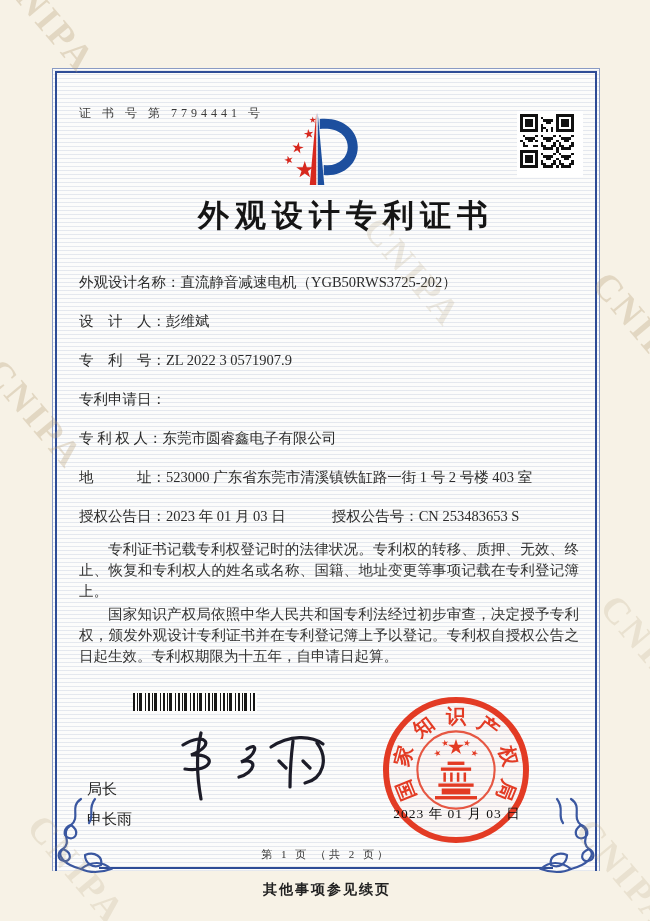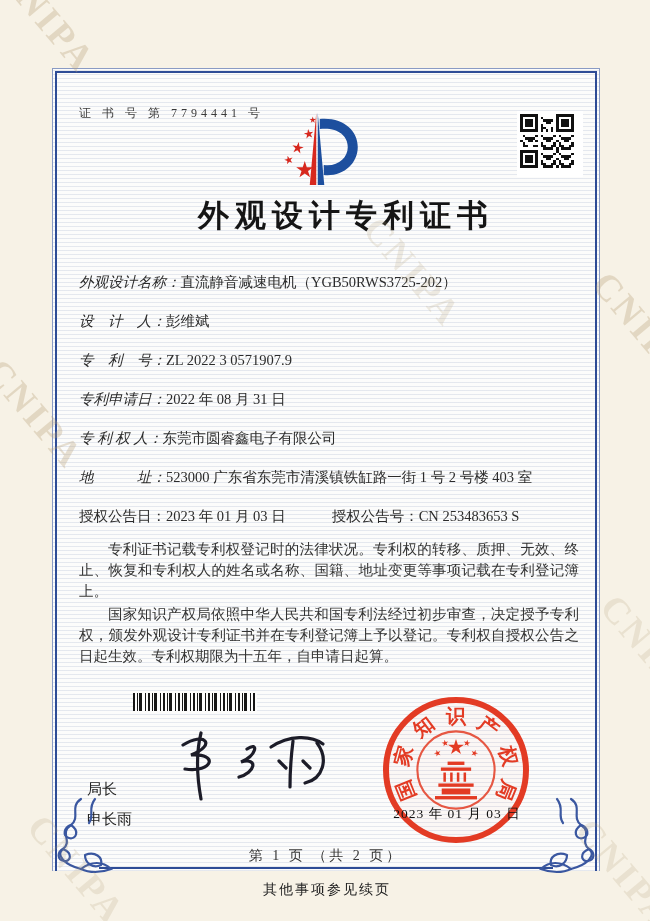--- a/index.html
+++ b/index.html
@@ -48,21 +48,21 @@
     position:absolute;right:16px;top:42px;width:60px;height:60px;
     background:#fff;padding:3px;
   }
   .title{
     position:absolute;left:0;right:0;top:126px;text-align:center;
     font-size:31px;font-weight:bold;letter-spacing:6px;color:#151515;margin-left:40px;
   }
   
   .fields{position:absolute;left:26px;right:18px;top:202px;font-size:14.5px;}
   .field-row{display:flex;line-height:22px;margin-bottom:17px;white-space:nowrap;}
-  .field-row .lab{color:#2b2b2b;font-style:italic;}
+  .field-row .lab{color:#2b2b2b;}
   .field-row .val{color:#2b2b2b;}
   .grant-row{display:flex;gap:46px;line-height:22px;}
   
   .paras{position:absolute;left:26px;right:20px;top:470px;
     font-size:14.5px;line-height:21px;text-align:justify;color:#333;}
   .paras p{margin:0 0 2px 0;text-indent:2em;}
   
   .barcode{
     position:absolute;left:80px;top:624px;width:124px;height:18px;
     background:repeating-linear-gradient(90deg,
@@ -91,25 +91,25 @@
     font-weight:bold;font-size:20px;color:#e23119;
   }
   .seal-emblem{position:absolute;left:31px;top:31px;}
   .seal-date{
     position:absolute;left:318px;top:736px;width:172px;text-align:center;
     font-size:13.5px;color:#111;z-index:4;letter-spacing:1px;
   }
   
   .page-info{
     position:absolute;left:0;right:0;top:778px;text-align:center;
-    font-size:14px;letter-spacing:3px;color:#333;
+    font-size:11px;letter-spacing:3px;color:#333;
   }
   .cont-note{
     position:absolute;left:4px;right:0;top:881px;text-align:center;z-index:3;
-    font-size:14px;letter-spacing:2px;color:#222;font-weight:normal;
+    font-size:14px;letter-spacing:2px;color:#222;font-weight:bold;
   }
 </style>
 </head>
 <body>
 
 <span class="wm" style="left:-18px;top:-4px;">CNIPA</span>
 <span class="wm" style="left:-30px;top:392px;">CNIPA</span>
 <span class="wm faint" style="left:348px;top:250px;">CNIPA</span>
 <span class="wm" style="left:577px;top:305px;">CNIPA</span>
 <span class="wm faint" style="left:585px;top:628px;">CNIPA</span>
@@ -361,21 +361,20 @@
       <div class="field-row">
         <span class="lab">设　计　人：</span>
         <span class="val">彭维斌</span>
       </div>
       <div class="field-row">
         <span class="lab">专　利　号：</span>
         <span class="val">ZL 2022 3 0571907.9</span>
       </div>
       <div class="field-row">
         <span class="lab">专利申请日：</span>
-        <span class="val">2022 年 08 月 31 日</span>
       </div>
       <div class="field-row">
         <span class="lab">专 利 权 人：</span>
         <span class="val">东莞市圆睿鑫电子有限公司</span>
       </div>
       <div class="field-row">
         <span class="lab">地　　　址：</span>
         <span class="val">523000 广东省东莞市清溪镇铁缸路一街 1 号 2 号楼 403 室</span>
       </div>
       <div class="grant-row">

